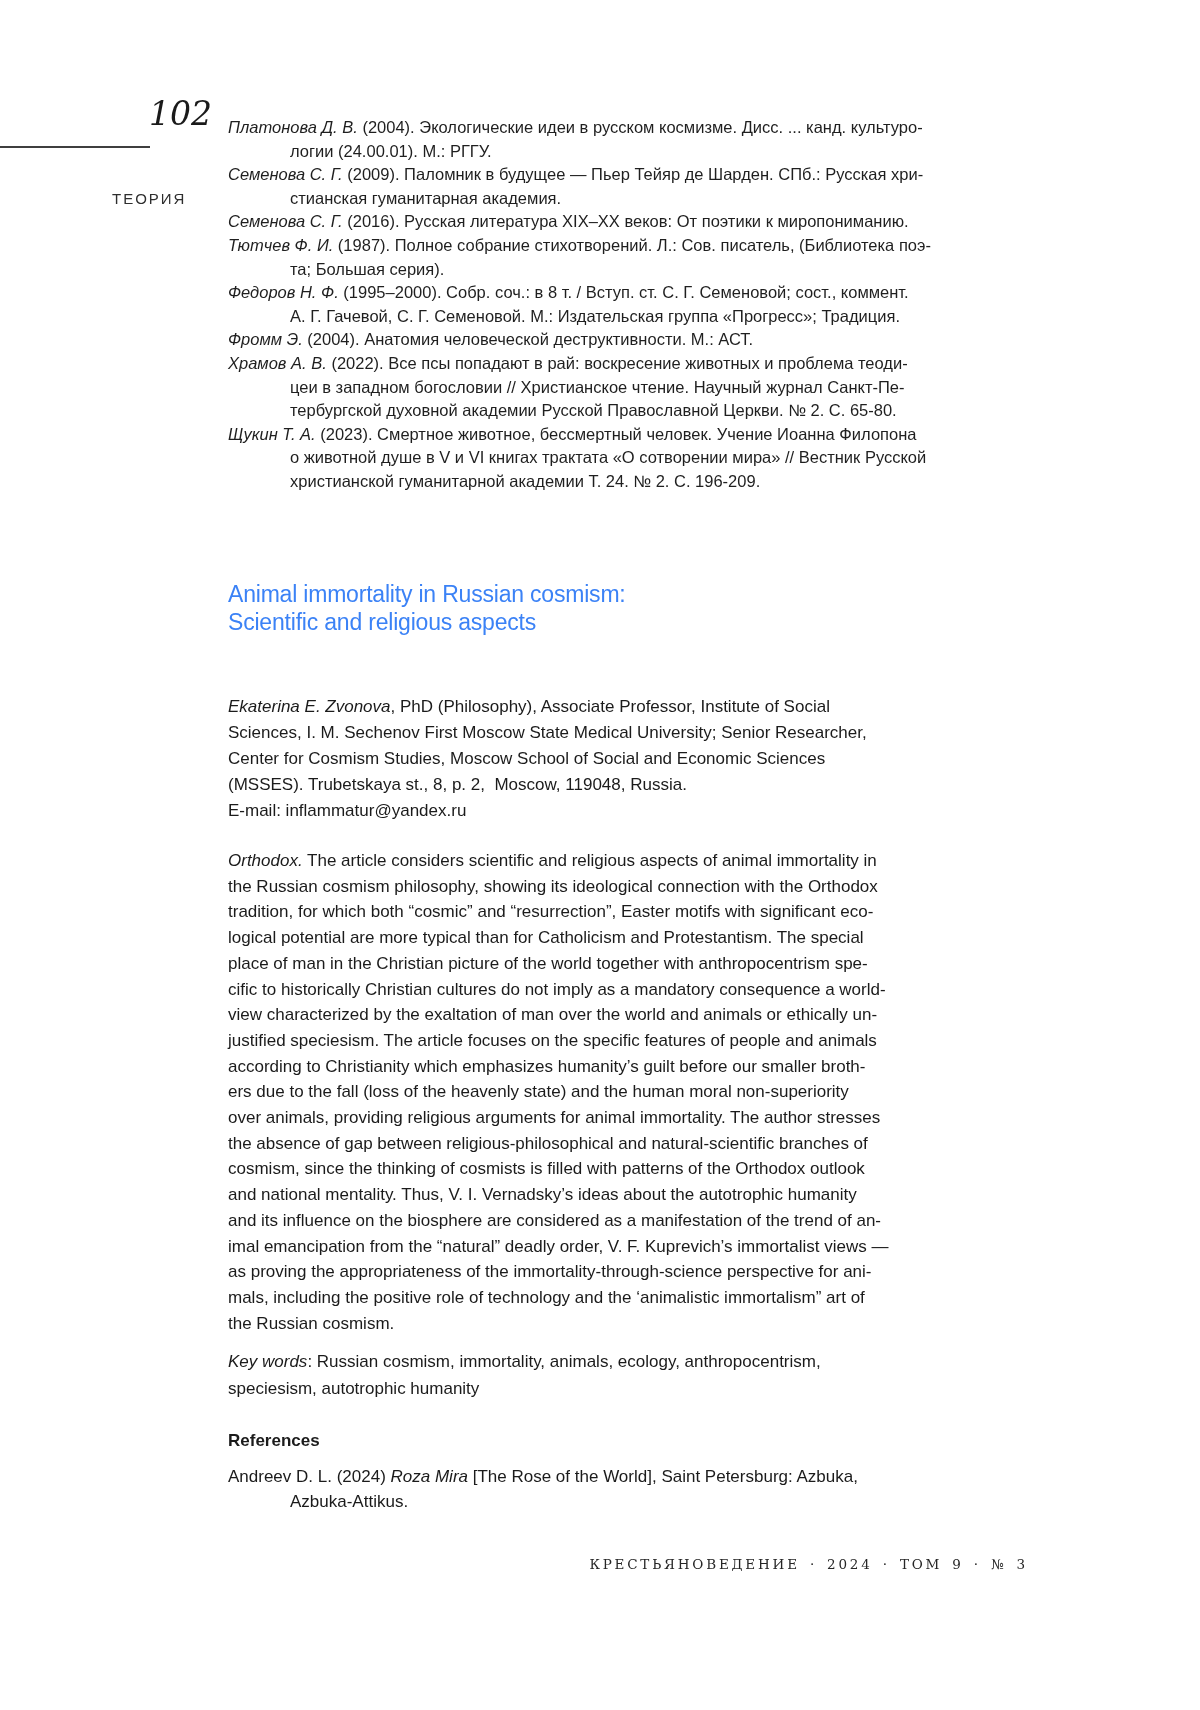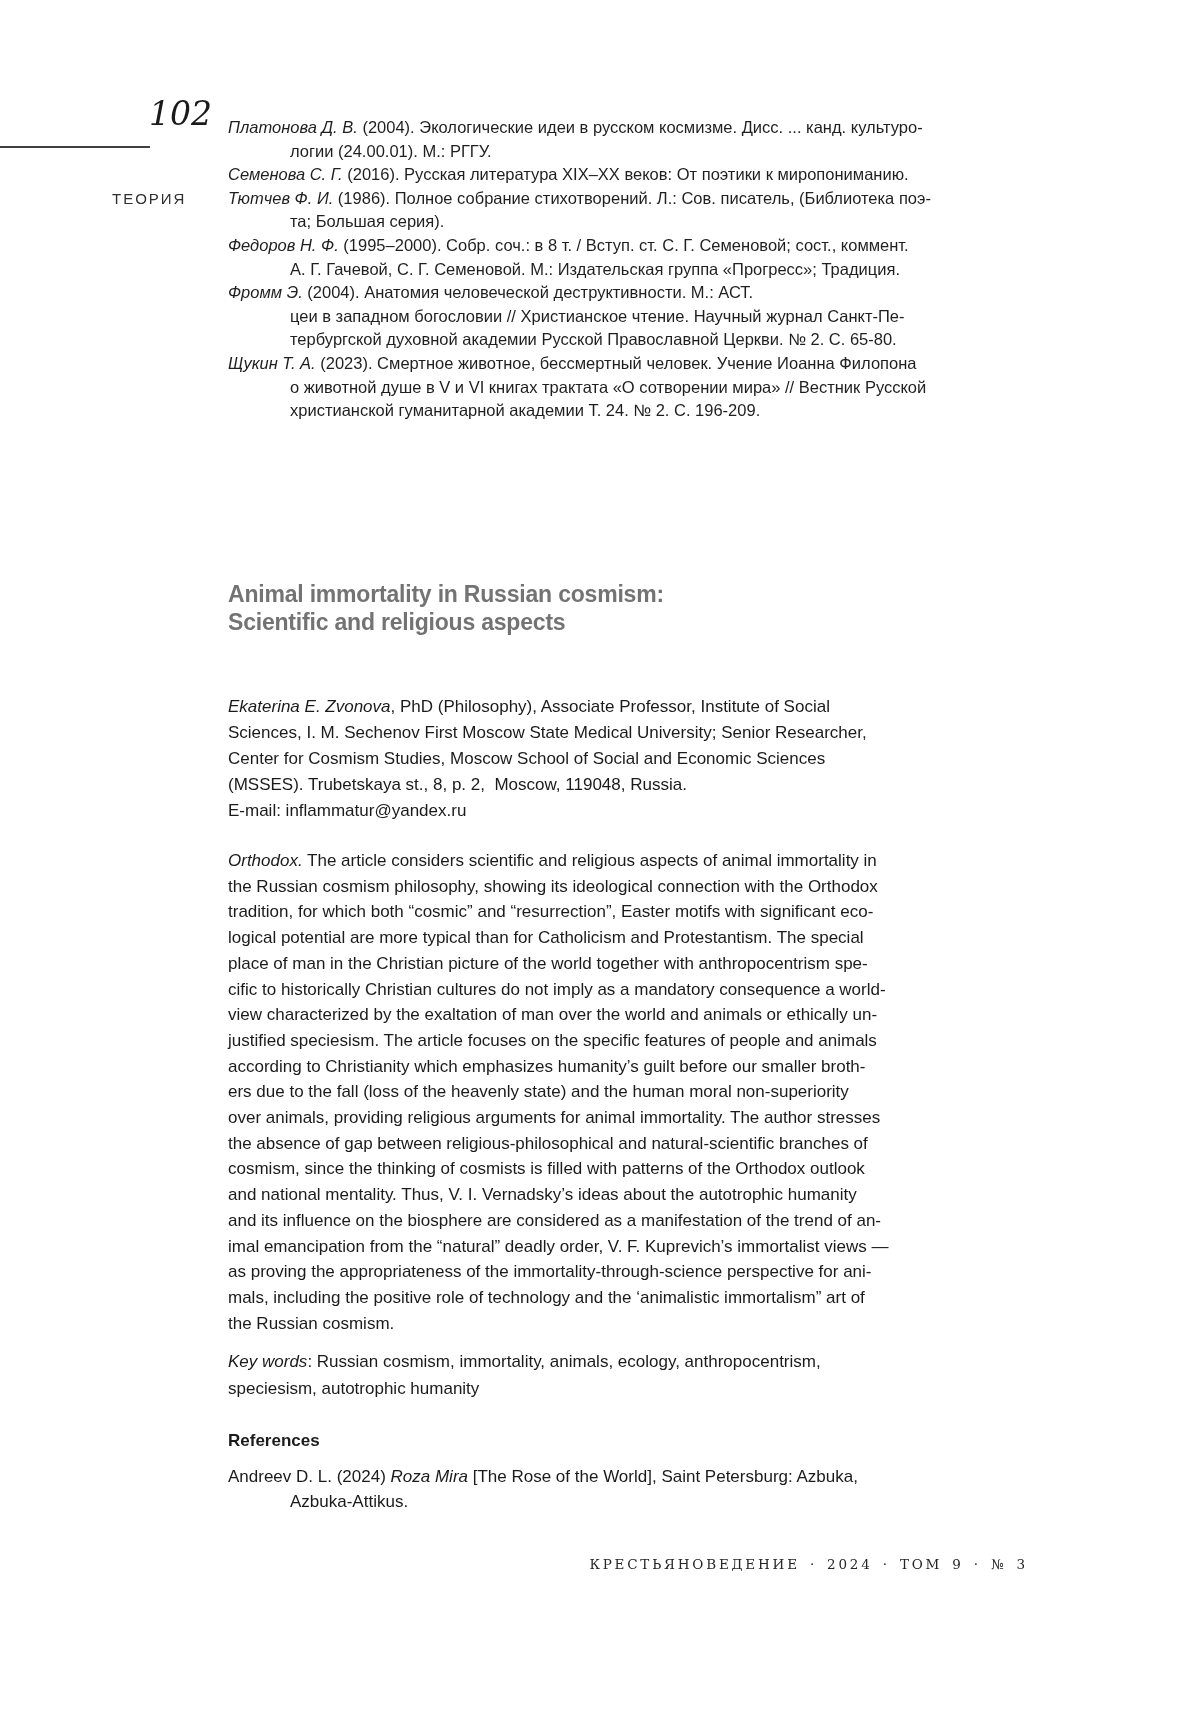--- a/index.html
+++ b/index.html
@@ -20,21 +20,21 @@
     font-size:15px;letter-spacing:2px;color:#2e2e2e;
   }
   
   .main{position:absolute;left:228px;top:0;width:742px;}
   .rrefs{position:absolute;top:116px;left:0;width:742px;
     font-size:16.5px;line-height:23.6px;color:#1f1f1f;}
   .rref .first{white-space:pre;}
   .rref .cont{white-space:pre-line;padding-left:62px;}
   .title{
     position:absolute;top:580px;left:0;width:742px;
-    font-weight:700;font-size:23px;line-height:28px;color:#737373;
+    font-weight:400;font-size:23px;line-height:28px;color:#3b82f6;
     white-space:pre-line;letter-spacing:-0.2px;
   }
   .author{
     position:absolute;top:694px;left:0;width:760px;
     font-size:17px;line-height:26px;white-space:pre;color:#1b1b1b;
   }
   .abstract{
     position:absolute;top:848px;left:0;width:760px;
     font-size:17px;line-height:25.7px;white-space:pre;color:#1b1b1b;
   }
@@ -61,34 +61,39 @@
 <div class="theory">ТЕОРИЯ</div>
 
 <div class="main">
 
   <div class="rrefs">
     <div class="rref">
       <div class="first"><span class="it">Платонова Д. В.</span><span> (2004). Экологические идеи в русском космизме. Дисс. ... канд. культуро-</span></div>
       <div class="cont">логии (24.00.01). М.: РГГУ.</div>
     </div>
     <div class="rref">
+      <div class="first"><span class="it">Семенова С. Г.</span><span> (2009). Паломник в будущее — Пьер Тейяр де Шарден. СПб.: Русская хри-</span></div>
+      <div class="cont">стианская гуманитарная академия.</div>
+    </div>
+    <div class="rref">
       <div class="first"><span class="it">Семенова С. Г.</span><span> (2016). Русская литература XIX–XX веков: От поэтики к миропониманию.</span></div>
     </div>
     <div class="rref">
-      <div class="first"><span class="it">Тютчев Ф. И.</span><span> (1986). Полное собрание стихотворений. Л.: Сов. писатель, (Библиотека поэ-</span></div>
+      <div class="first"><span class="it">Тютчев Ф. И.</span><span> (1987). Полное собрание стихотворений. Л.: Сов. писатель, (Библиотека поэ-</span></div>
       <div class="cont">та; Большая серия).</div>
     </div>
     <div class="rref">
       <div class="first"><span class="it">Федоров Н. Ф.</span><span> (1995–2000). Собр. соч.: в 8 т. / Вступ. ст. С. Г. Семеновой; сост., коммент.</span></div>
       <div class="cont">А. Г. Гачевой, С. Г. Семеновой. М.: Издательская группа «Прогресс»; Традиция.</div>
     </div>
     <div class="rref">
       <div class="first"><span class="it">Фромм Э.</span><span> (2004). Анатомия человеческой деструктивности. М.: АСТ.</span></div>
     </div>
     <div class="rref">
+      <div class="first"><span class="it">Храмов А. В.</span><span> (2022). Все псы попадают в рай: воскресение животных и проблема теоди-</span></div>
       <div class="cont">цеи в западном богословии // Христианское чтение. Научный журнал Санкт-Пе-
 тербургской духовной академии Русской Православной Церкви. № 2. С. 65-80.</div>
     </div>
     <div class="rref">
       <div class="first"><span class="it">Щукин Т. А.</span><span> (2023). Смертное животное, бессмертный человек. Учение Иоанна Филопона</span></div>
       <div class="cont">о животной душе в V и VI книгах трактата «О сотворении мира» // Вестник Русской
 христианской гуманитарной академии Т. 24. № 2. С. 196-209.</div>
     </div>
   </div>
 

